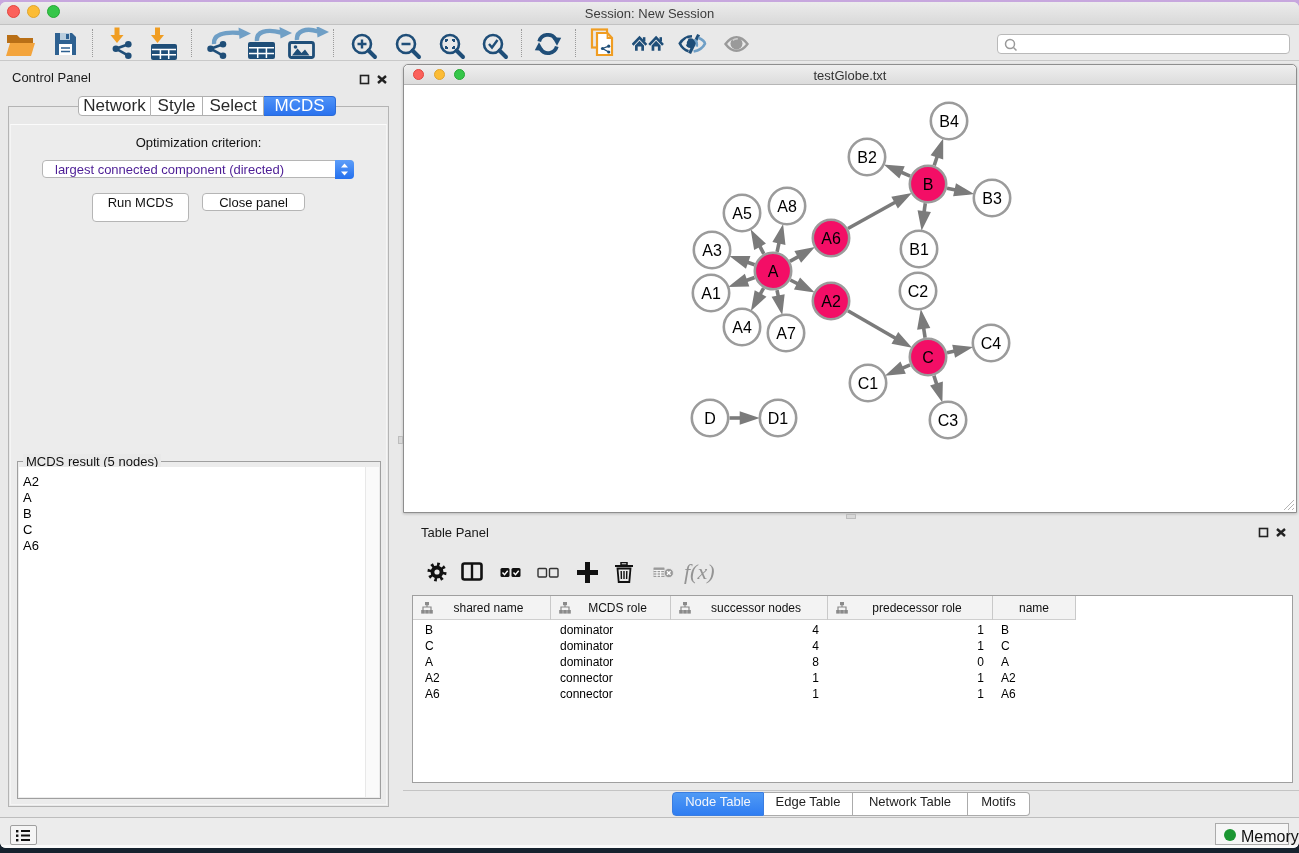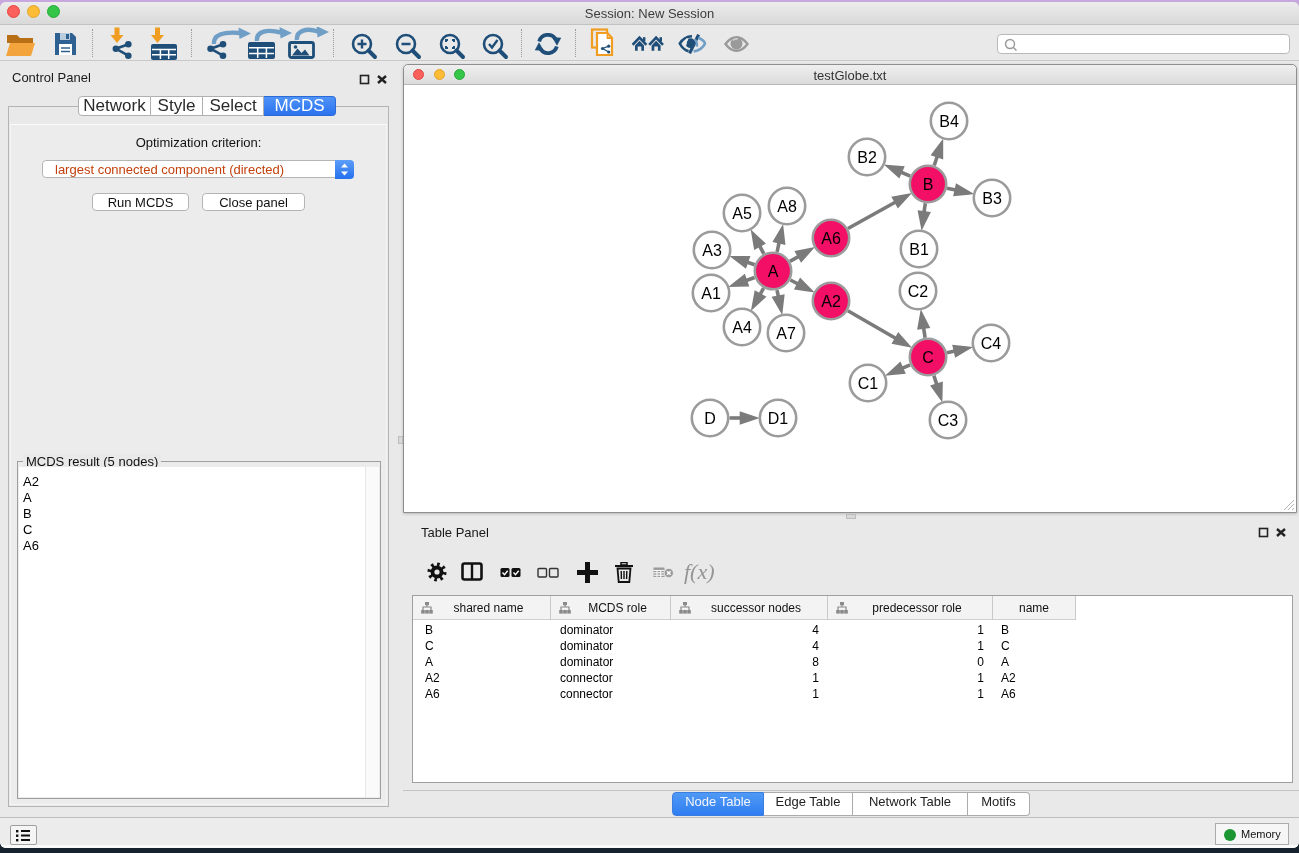--- a/index.html
+++ b/index.html
@@ -25,21 +25,21 @@
 .cp-box { position:absolute; left:8px; top:104px; width:381px; height:701px; border:1px solid #b4b4b4; background:#e9e9e9; }
 .cp-inner { position:absolute; left:10px; top:122px; width:377px; height:681px; background:#ececec;
   border:1px solid #f5f5f5; border-top-color:#fbfbfb; }
 .tabs { position:absolute; left:78px; top:94px; height:20px; display:flex; }
 .tab { height:20px; line-height:18px; background:#fff; border:1px solid #b0b0b0; border-left:none; font-size:17px;
   color:#2a2a2a; text-align:center; line-height:18px; }
 .tab.first { border-left:1px solid #b0b0b0; border-radius:4px 0 0 4px; }
 .tab.sel { background:linear-gradient(#4f93f8,#2a72ee); color:#fff; border-color:#2a6bd8; border-radius:0 4px 4px 0; }
 .opt-label { position:absolute; left:0; top:133px; width:397px; text-align:center; font-size:13px; color:#111; }
 .dropdown { position:absolute; left:42px; top:158px; width:312px; height:18px; background:#fff;
-  border:1px solid #b5b5b5; border-radius:4px; font-size:13px; color:#c2410c; line-height:17px; padding-left:12px; }
+  border:1px solid #b5b5b5; border-radius:4px; font-size:13px; color:#4c1d95; line-height:17px; padding-left:12px; }
 .stepper { position:absolute; right:-1px; top:-1px; width:19px; height:19px; border-radius:0 4px 4px 0;
   background:linear-gradient(#5d9ef9,#2470ee); }
 .btn { position:absolute; height:20px; background:#fff; border:1px solid #b5b5b5; border-radius:4px;
   font-size:13px; color:#111; text-align:center; line-height:18px; }
 .fieldset { position:absolute; left:17px; top:459px; width:364px; height:338px; border:1px solid #9f9f9f; }
 .fieldset-legend { position:absolute; left:5px; top:-8px; background:#e9e9e9; padding:0 3px; font-size:13px; color:#111; }
 .listbox { position:absolute; left:1px; top:5px; width:360px; height:330px; background:#fff; }
 .listbox div { font-size:13px; color:#000; padding-left:4px; height:16px; line-height:16px; }
 .scrolltrack { position:absolute; right:1px; top:5px; width:14px; height:330px; background:#fafafa; border-left:1px solid #e8e8e8; }
 
@@ -54,21 +54,21 @@
 .th-row { position:absolute; left:0; top:0; width:662px; height:24px; background:#f3f3f3; border-bottom:1px solid #cfcfcf; }
 .th-cell { position:absolute; top:0; height:24px; border-right:1px solid #c9c9c9; font-size:12px; color:#111;
   text-align:center; line-height:24px; }
 .bottom-tabs { position:absolute; left:672px; top:790px; height:20px; display:flex; }
 .btab { height:24px; background:#fff; border:1px solid #ababab; border-left:none; font-size:13px; color:#222;
   text-align:center; line-height:18px; }
 .btab.sel { background:linear-gradient(#509af5,#2f7df2); color:#f3f6fb; border-color:#3a7de0;
   border-radius:4px 0 0 4px; border-left:1px solid #3a7de0; }
 .btab.last { border-radius:0 4px 4px 0; }
 .memory { position:absolute; left:1215px; top:821px; width:74px; height:22px; background:#f6f6f6;
-  border:1px solid #ababab; font-size:11px; color:#111; }
+  border:1px solid #ababab; font-size:16px; color:#111; }
 .hline { position:absolute; background:#c4c4c4; }
 </style>
 </head>
 <body>
 <div class="desktop-top"></div>
 <div class="mainwin">
   <div class="titlebar">
     <div class="tl" style="left:7px;top:3px;width:13px;height:13px;background:#fb615b;border:1px solid #e2463f;"></div>
     <div class="tl" style="left:27px;top:3px;width:13px;height:13px;background:#fcbc35;border:1px solid #e0a42c;"></div>
     <div class="tl" style="left:47px;top:3px;width:13px;height:13px;background:#35c649;border:1px solid #26a835;"></div>
@@ -237,21 +237,21 @@
     <div class="tab" style="width:61px">Select</div>
     <div class="tab sel" style="width:72px">MCDS</div>
   </div>
   <div class="opt-label">Optimization criterion:</div>
   <div class="dropdown">largest connected component (directed)
     <div class="stepper"><svg width="19" height="19">
           <path d="M9.5 3.5 L13 7.5 L6 7.5 Z" fill="#fff"></path>
           <path d="M9.5 15.5 L13 11.5 L6 11.5 Z" fill="#fff"></path>
         </svg></div>
   </div>
-  <div class="btn" style="left:92px;top:191px;width:97px;height:18px;line-height:17px;">Run MCDS</div>
+  <div class="btn" style="left:92px;top:191px;width:97px;height:29px;line-height:17px;">Run MCDS</div>
   <div class="btn" style="left:202px;top:191px;width:103px;height:18px;line-height:17px;">Close panel</div>
   <div class="fieldset">
     <div class="fieldset-legend">MCDS result (5 nodes)</div>
     <div class="listbox" style="padding-top:7px">
         <div>A2</div>
         <div>A</div>
         <div>B</div>
         <div>C</div>
         <div>A6</div>
       </div>

